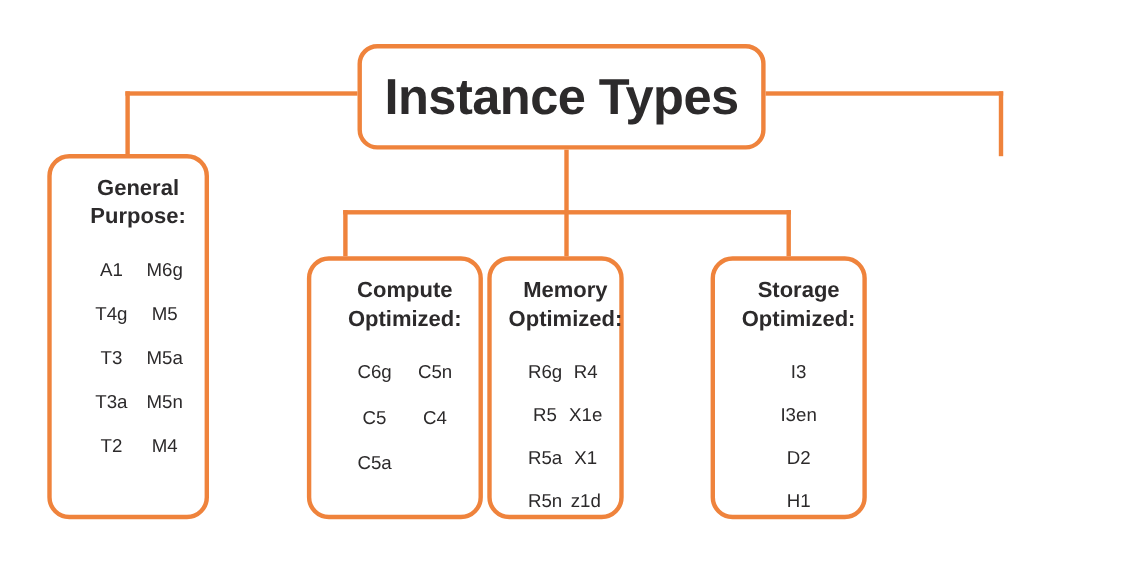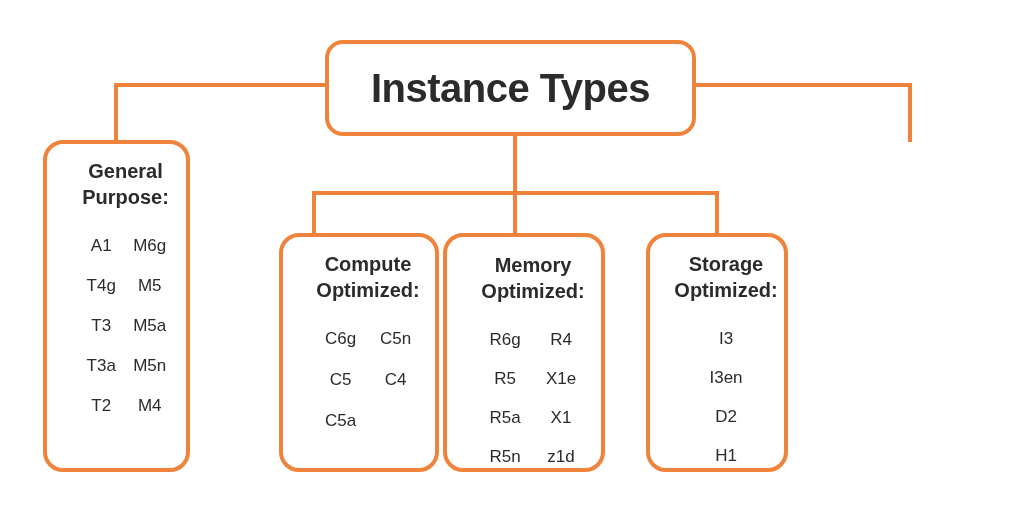--- a/index.html
+++ b/index.html
@@ -23,42 +23,42 @@
     position: absolute;
     left: 325px; top: 40px;
     width: 371px; height: 96px;
     border: 4px solid var(--accent);
     border-radius: 18px;
     background: var(--bg);
     display: flex; align-items: center; justify-content: center;
     z-index: 2;
   }
   .root-title {
-    font-size: 40px;
+    font-size: 46px;
     font-weight: bold;
     letter-spacing: -0.5px;
     color: var(--text);
     white-space: nowrap;
   }
   
   .node {
     position: absolute;
     border: 4px solid var(--accent);
     border-radius: 20px;
     background: var(--bg);
     display: flex;
     flex-direction: column;
     align-items: center;
     padding-top: 14px;
     z-index: 2;
     padding-left: 18px;
   }
   .node-general    { left: 43px;  top: 140px; width: 147px; height: 332px; }
   .node-compute    { left: 240px; top: 233px; width: 160px; height: 239px; margin-left: 39px; }
-  .node-memory     { left: 443px; top: 233px; width: 162px; height: 239px; justify-content: center; }
+  .node-memory     { left: 443px; top: 233px; width: 124px; height: 239px; }
   .node-storage    { left: 646px; top: 233px; width: 142px; height: 239px; }
   .node-accel      { left: 838px; top: 142px; width: 147px; height: 330px; }
   .node-title {
     font-size: 20px;
     font-weight: bold;
     line-height: 1.3;
     text-align: center;
     color: var(--text);
     padding: 0 6px;
   }

